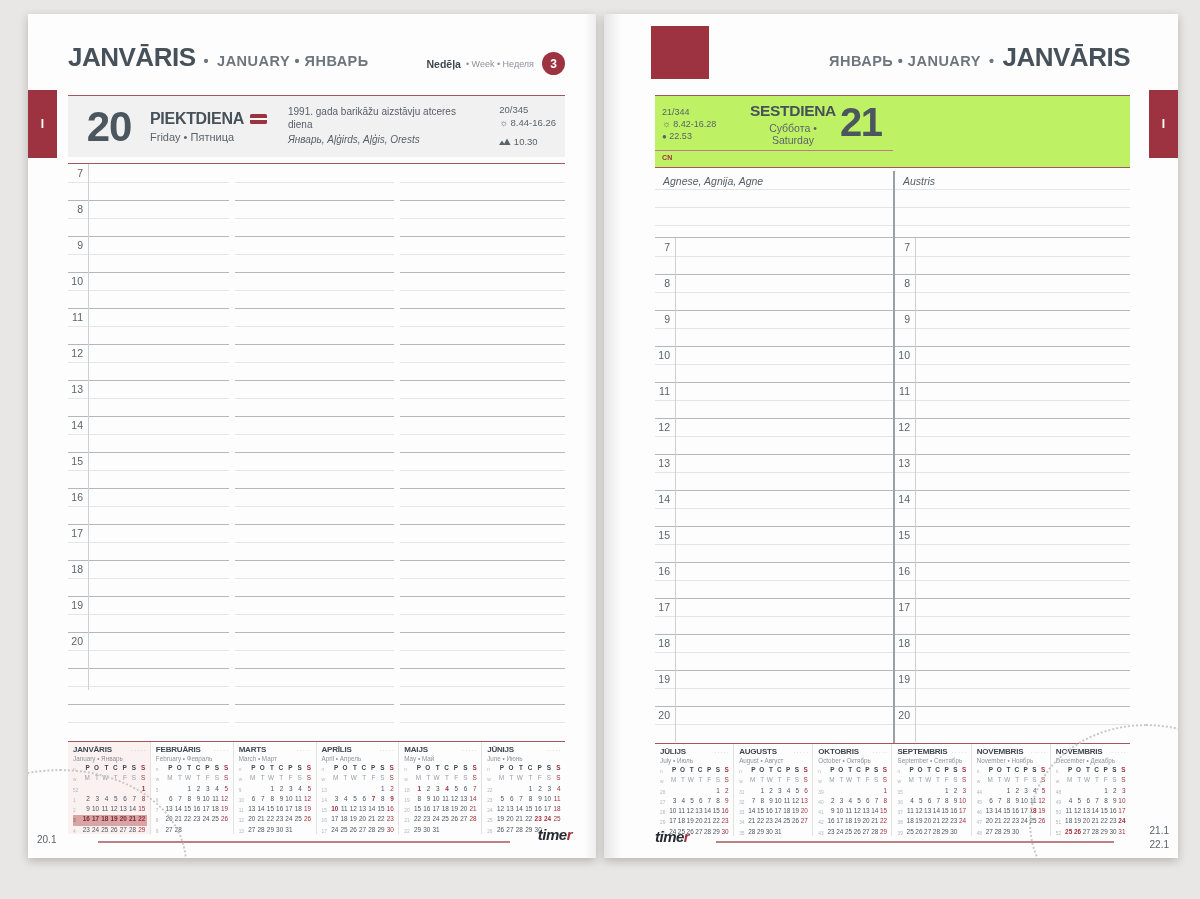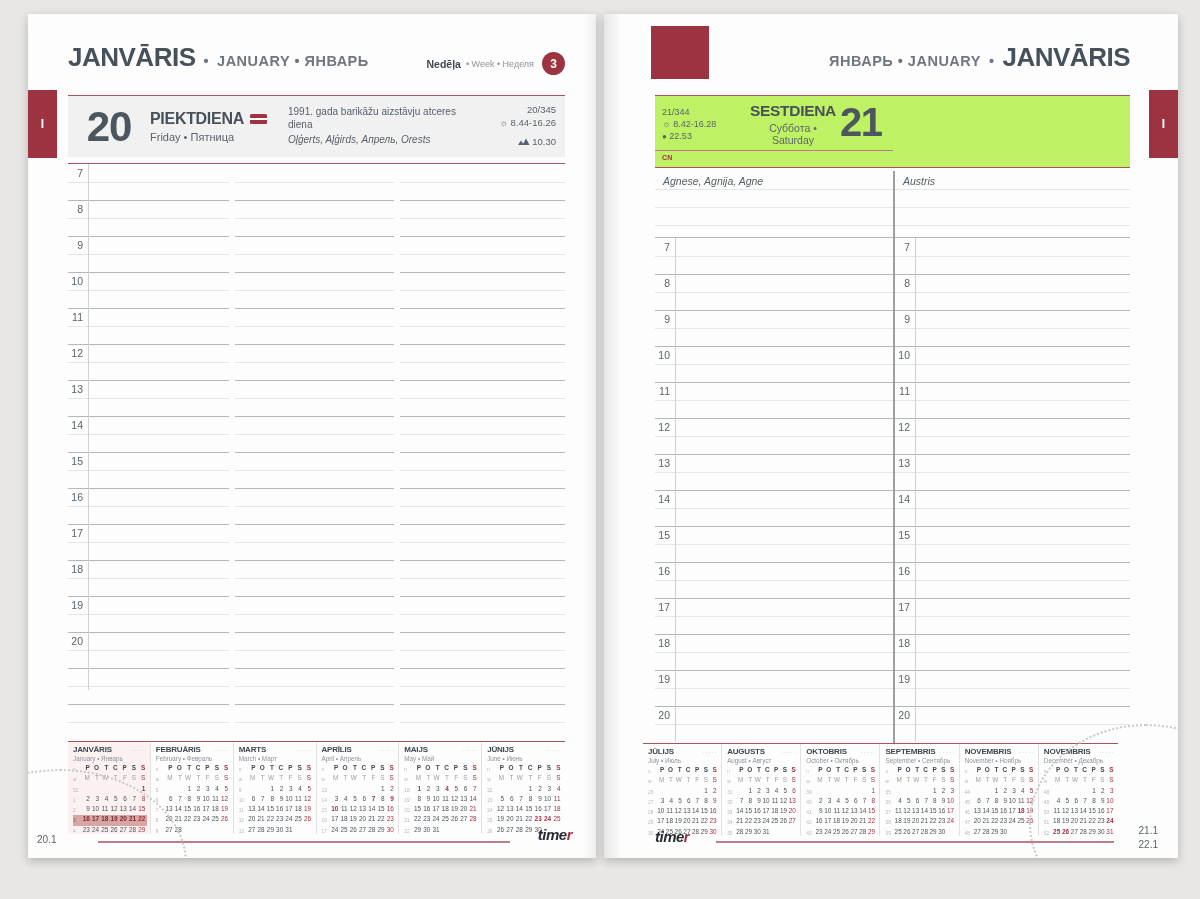--- a/index.html
+++ b/index.html
@@ -28,21 +28,21 @@
 
   
   .day-block{position:absolute;left:40px;top:81px;width:497px;height:62px;background:#f1f1f2;border-top:1.5px solid #a6545d;display:flex;align-items:center;box-sizing:border-box;}
   .db-number{width:82px;text-align:center;font-size:42px;font-weight:bold;color:#4c565e;letter-spacing:-1px;}
   .db-names{width:138px;}
   .db-name{font-size:16px;font-weight:bold;color:#47515a;letter-spacing:-.3px;}
   .flag-icon{display:inline-block;width:17px;height:10px;margin-left:6px;vertical-align:baseline;border-radius:1.5px;background:linear-gradient(180deg,#9d3340 0 40%,#fff 40% 60%,#9d3340 60% 100%);}
   .db-trans{font-size:11px;color:#5b646c;margin-top:3px;}
   .db-holiday{width:178px;font-size:10px;color:#565f67;line-height:12.5px;}
   .namedays{font-style:italic;margin-top:3px;}
-  .db-astro{margin-left:auto;text-align:right;font-size:9.5px;line-height:12.5px;color:#59636b;padding-right:9px;}
+  .db-astro{margin-left:auto;font-size:9.5px;line-height:12.5px;color:#59636b;padding-right:9px;}
   .moonrise{margin-top:7px;}
   .sun-icon{font-size:9.5px;}
   .moon-icon{font-size:8px;}
   .mr-icon{display:inline-block;vertical-align:baseline;}
 
   
   .day-row{position:absolute;left:51px;top:81px;width:475px;border-top:1.5px solid #a6545d;border-bottom:1.5px solid #a6545d;display:flex;background:#bef264;box-sizing:border-box;}
   .rday{width:50%;box-sizing:border-box;}
   .rday + .rday{border-left:1px solid #a6545d;}
   .rd-top{height:54px;display:flex;align-items:center;padding:2px 4px 0 7px;box-sizing:border-box;}
@@ -69,21 +69,21 @@
   .ln{position:absolute;left:0;right:0;height:1px;top:0;}
   .ln.dark{background:#b4b8bb;}
   .ln.light{background:#e4e5e6;}
   .ln.seg{-webkit-mask:linear-gradient(90deg,#000 0 calc(33.3% - 5px),transparent calc(33.3% - 5px) calc(33.3% + 1px),#000 calc(33.3% + 1px) calc(66.6% - 5px),transparent calc(66.6% - 5px) calc(66.6% + 1px),#000 calc(66.6% + 1px) 100%);mask:linear-gradient(90deg,#000 0 calc(33.3% - 5px),transparent calc(33.3% - 5px) calc(33.3% + 1px),#000 calc(33.3% + 1px) calc(66.6% - 5px),transparent calc(66.6% - 5px) calc(66.6% + 1px),#000 calc(66.6% + 1px) 100%);}
   .hour-num{position:absolute;top:3px;left:0;width:15px;text-align:right;font-size:10.5px;color:#59636b;}
   .vline{position:absolute;left:20px;top:0;width:1px;height:100%;background:#cdd1d3;}
 
   
   .mini-strip{position:absolute;display:grid;grid-template-columns:repeat(6,1fr);border-top:1.5px solid #a6545d;box-sizing:border-box;}
   #lp-strip{left:40px;top:727px;width:497px;height:93px;}
-  #rp-strip{left:39px;top:729px;width:475px;height:93px;}
+  #rp-strip{left:51px;top:729px;width:475px;height:93px;}
   .mini-month{padding:3px 3px 0 5px;border-right:1px solid #e2e2e2;overflow:hidden;}
   .mini-month:last-child{border-right:none;}
   .mini-month.current{background:#fbf1f0;}
   .mm-head{display:flex;justify-content:space-between;align-items:baseline;}
   .mm-name{font-size:8px;font-weight:bold;color:#3e474f;letter-spacing:-.2px;}
   .mm-dots{font-size:5px;color:#b9858b;letter-spacing:1.5px;}
   .mm-sub{font-size:6.3px;color:#8d939a;margin:1px 0 2px;}
   .mm-row{display:grid;grid-template-columns:9px repeat(7,1fr);line-height:8.3px;}
   .mm-row .wk{font-size:4.8px;color:#b4b9bd;text-align:left;padding-top:2px;}
   .mm-row .d{font-size:6.4px;color:#4c555d;text-align:right;padding-right:1.5px;}
@@ -92,21 +92,21 @@
   .mm-row .d.red{color:#a03340;}
   .mm-row .d.bold{font-weight:bold;}
   .mm-row.hl{background:#d8a4a4;}
   .mm-row.hl .d{color:#7c2a33;font-weight:600;}
   .mm-row.hl .d.red{color:#a03340;}
   .mm-row.hl .wk{color:#8b5a5e;}
 
   
   .page-num{font-size:10px;color:#59636b;}
   .pn-left{position:absolute;left:9px;top:820px;}
-  .pn-right{position:absolute;right:20px;top:810px;text-align:right;line-height:13.5px;}
+  .pn-right{position:absolute;right:9px;top:810px;text-align:right;line-height:13.5px;}
   .footer-line{position:absolute;top:827px;height:1.5px;background:#bd7f86;}
   .fl-left{left:70px;right:86px;}
   .fl-right{left:112px;right:64px;}
   .brand-logo{position:absolute;font-style:italic;font-weight:bold;font-size:15px;color:#262b31;letter-spacing:-.5px;}
   .logo-left-page{right:24px;top:812px;}
   .logo-right-page{left:51px;top:814px;}
   .logo-accent{color:#a03340;}
 
   
   .dotted-arc{position:absolute;border:2px dotted #c8c8c8;border-radius:50%;pointer-events:none;}
@@ -138,21 +138,21 @@
     <div class="day-block">
       <div class="db-number">20</div>
       <div class="db-names">
         <div>
           <span class="db-name">PIEKTDIENA</span><span class="flag-icon"></span>
         </div>
         <div class="db-trans">Friday • Пятница</div>
       </div>
       <div class="db-holiday">
         <div>1991. gada barikāžu aizstāvju atceres diena</div>
-        <div class="namedays">Oļģerts, Aļģirds, Апрель, Orests</div>
+        <div class="namedays">Январь, Aļģirds, Aļģis, Orests</div>
       </div>
       <div class="db-astro">
         <div>20/345</div>
         <div>
           <span class="sun-icon">☼</span>
           <span>8.44-16.26</span>
         </div>
         <div class="moonrise">
           <svg class="mr-icon" width="12" height="8" viewBox="0 0 12 8">
               <polygon points="0,8 3,3.5 6,8" fill="#59636b"></polygon>

